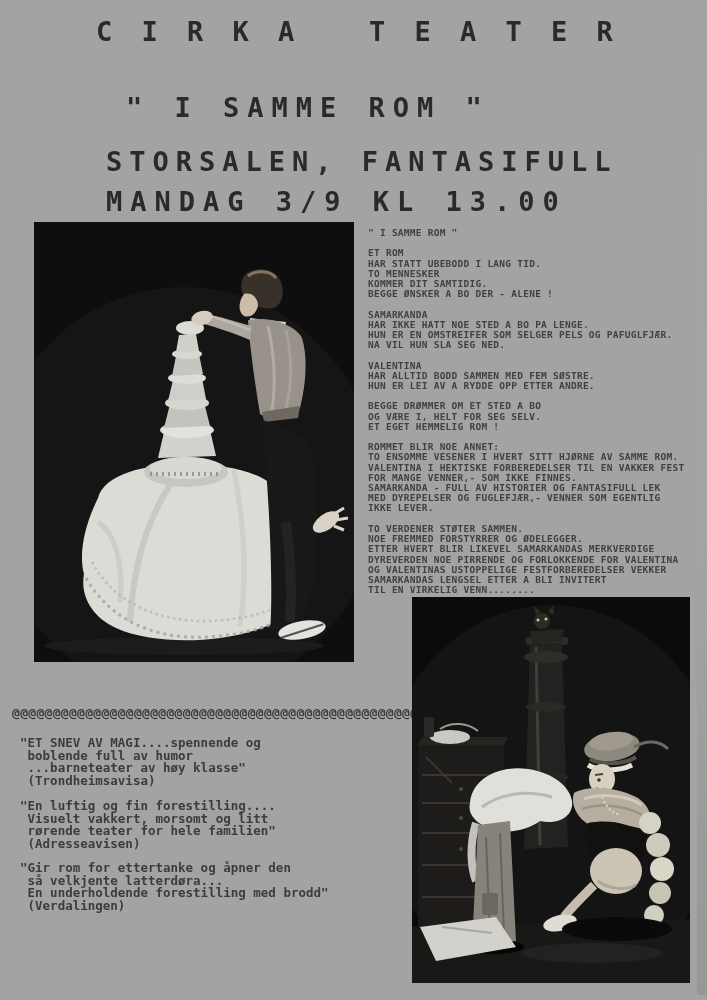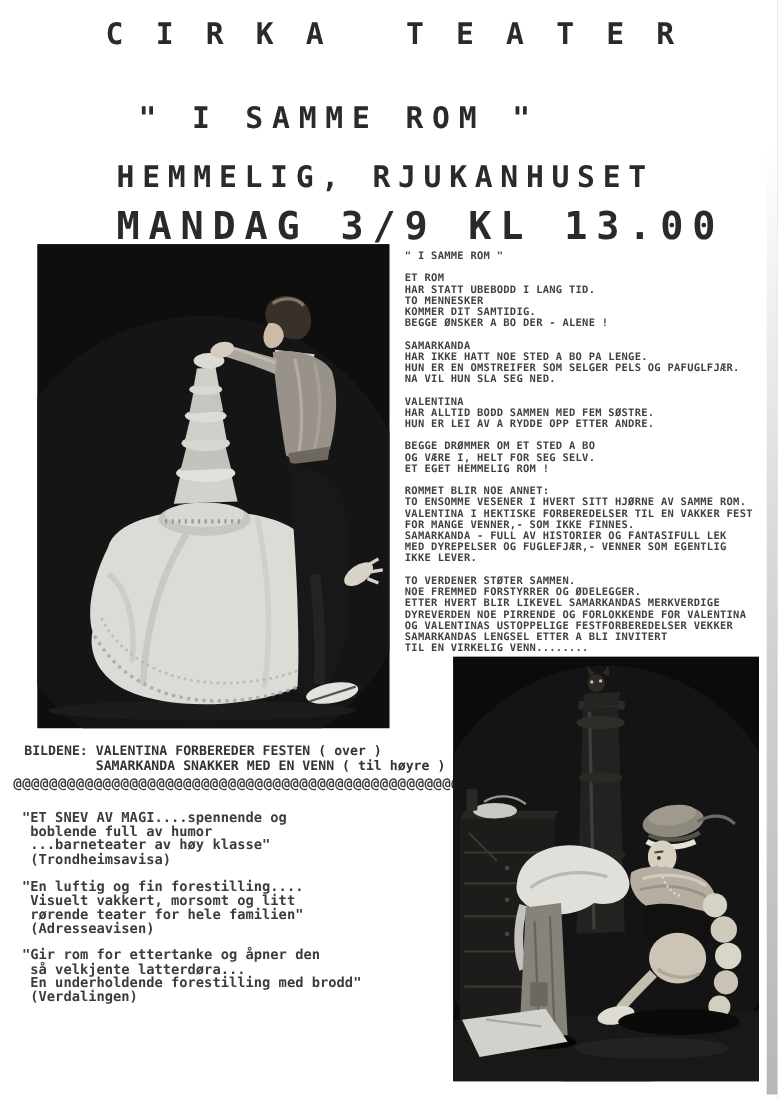--- a/index.html
+++ b/index.html
@@ -1,27 +1,27 @@
 <!DOCTYPE html>
 <html><head>
 <meta charset="utf-8">
 <style>
   html,body{margin:0;padding:0;background:#d8d6d2;}
   .page{
     position:relative; width:707px; height:1000px; margin:0 auto;
-    background:#ffffff; overflow:hidden;
+    background:#a3a3a3; overflow:hidden;
     font-family:"DejaVu Sans Mono","Liberation Mono",monospace;
     color:#2f2f2f;
   }
   .hdr{position:absolute; font-weight:bold; color:#2a2a2a; white-space:pre;}
   .h1{left:96px;  top:16px;  font-size:27px; letter-spacing:6.5px;}
   .h2{left:96px;  top:54px;  font-size:27px; letter-spacing:6.5px;}
   .h3{left:126px; top:92px;  font-size:27px; letter-spacing:8px;}
   .h4{left:106px; top:146px; font-size:27px; letter-spacing:7px;}
-  .h5{left:106px; top:186px; font-size:35px; letter-spacing:8px;}
+  .h5{left:106px; top:186px; font-size:27px; letter-spacing:8px;}
   pre.block{position:absolute; margin:0; white-space:pre; font-family:inherit;}
   .synopsis{left:368px; top:228px; font-size:9.5px; line-height:10.2px;
             letter-spacing:0.25px; font-weight:bold; color:#414141; width:335px;}
   .caption{left:22px; top:676px; font-size:12px; line-height:13.5px;
            font-weight:bold; color:#333;}
   .divider{left:12px; top:705px; font-size:13px; font-weight:bold;
            color:#3a3a3a; letter-spacing:0.3px; position:absolute; white-space:pre;}
   .quote{font-size:12.5px; line-height:12.6px; font-weight:bold; color:#3c3c3c; left:20px;}
   .q1{top:737px;} .q2{top:800px;} .q3{top:862px;}
   .photo{position:absolute; background:#0d0d0d;}
@@ -32,21 +32,21 @@
         background:linear-gradient(180deg, rgba(190,188,184,0) 0%,
                    rgba(168,166,162,0.45) 45%, rgba(146,144,140,0.65) 100%);}
 </style>
 </head>
 <body>
 
 <div class="page">
 
   <div class="hdr h1">C I R K A   T E A T E R</div>
   <div class="hdr h3">" I SAMME ROM "</div>
-  <div class="hdr h4">HEMMELIG, RJUKANHUSET</div>
+  <div class="hdr h4">STORSALEN, FANTASIFULL</div>
   <div class="hdr h5">MANDAG 3/9 KL 13.00</div>
 
   <div class="photo photoL">
     <svg viewBox="0 0 320 440">
       <rect width="320" height="440" fill="#0e0e0e"></rect>
       <ellipse cx="150" cy="270" rx="195" ry="205" fill="#151515"></ellipse>
       <ellipse cx="150" cy="424" rx="140" ry="9" fill="#1c1c1c"></ellipse>
 
       <path d="M64,276 C70,252 112,242 152,242 C196,242 238,252 246,274
                C252,296 256,318 252,340 C266,352 268,372 258,390
@@ -127,22 +127,20 @@
 IKKE LEVER.
 
 TO VERDENER STØTER SAMMEN.
 NOE FREMMED FORSTYRRER OG ØDELEGGER.
 ETTER HVERT BLIR LIKEVEL SAMARKANDAS MERKVERDIGE
 DYREVERDEN NOE PIRRENDE OG FORLOKKENDE FOR VALENTINA
 OG VALENTINAS USTOPPELIGE FESTFORBEREDELSER VEKKER
 SAMARKANDAS LENGSEL ETTER A BLI INVITERT
 TIL EN VIRKELIG VENN........</pre>
 
-  <pre class="block caption">BILDENE: VALENTINA FORBEREDER FESTEN ( over )
-         SAMARKANDA SNAKKER MED EN VENN ( til høyre )</pre>
 
   <div class="divider">@@@@@@@@@@@@@@@@@@@@@@@@@@@@@@@@@@@@@@@@@@@@@@@@@@</div>
 
   <pre class="block quote q1">"ET SNEV AV MAGI....spennende og
  boblende full av humor
  ...barneteater av høy klasse"
  (Trondheimsavisa)</pre>
   <pre class="block quote q2">"En luftig og fin forestilling....
  Visuelt vakkert, morsomt og litt
  rørende teater for hele familien"

